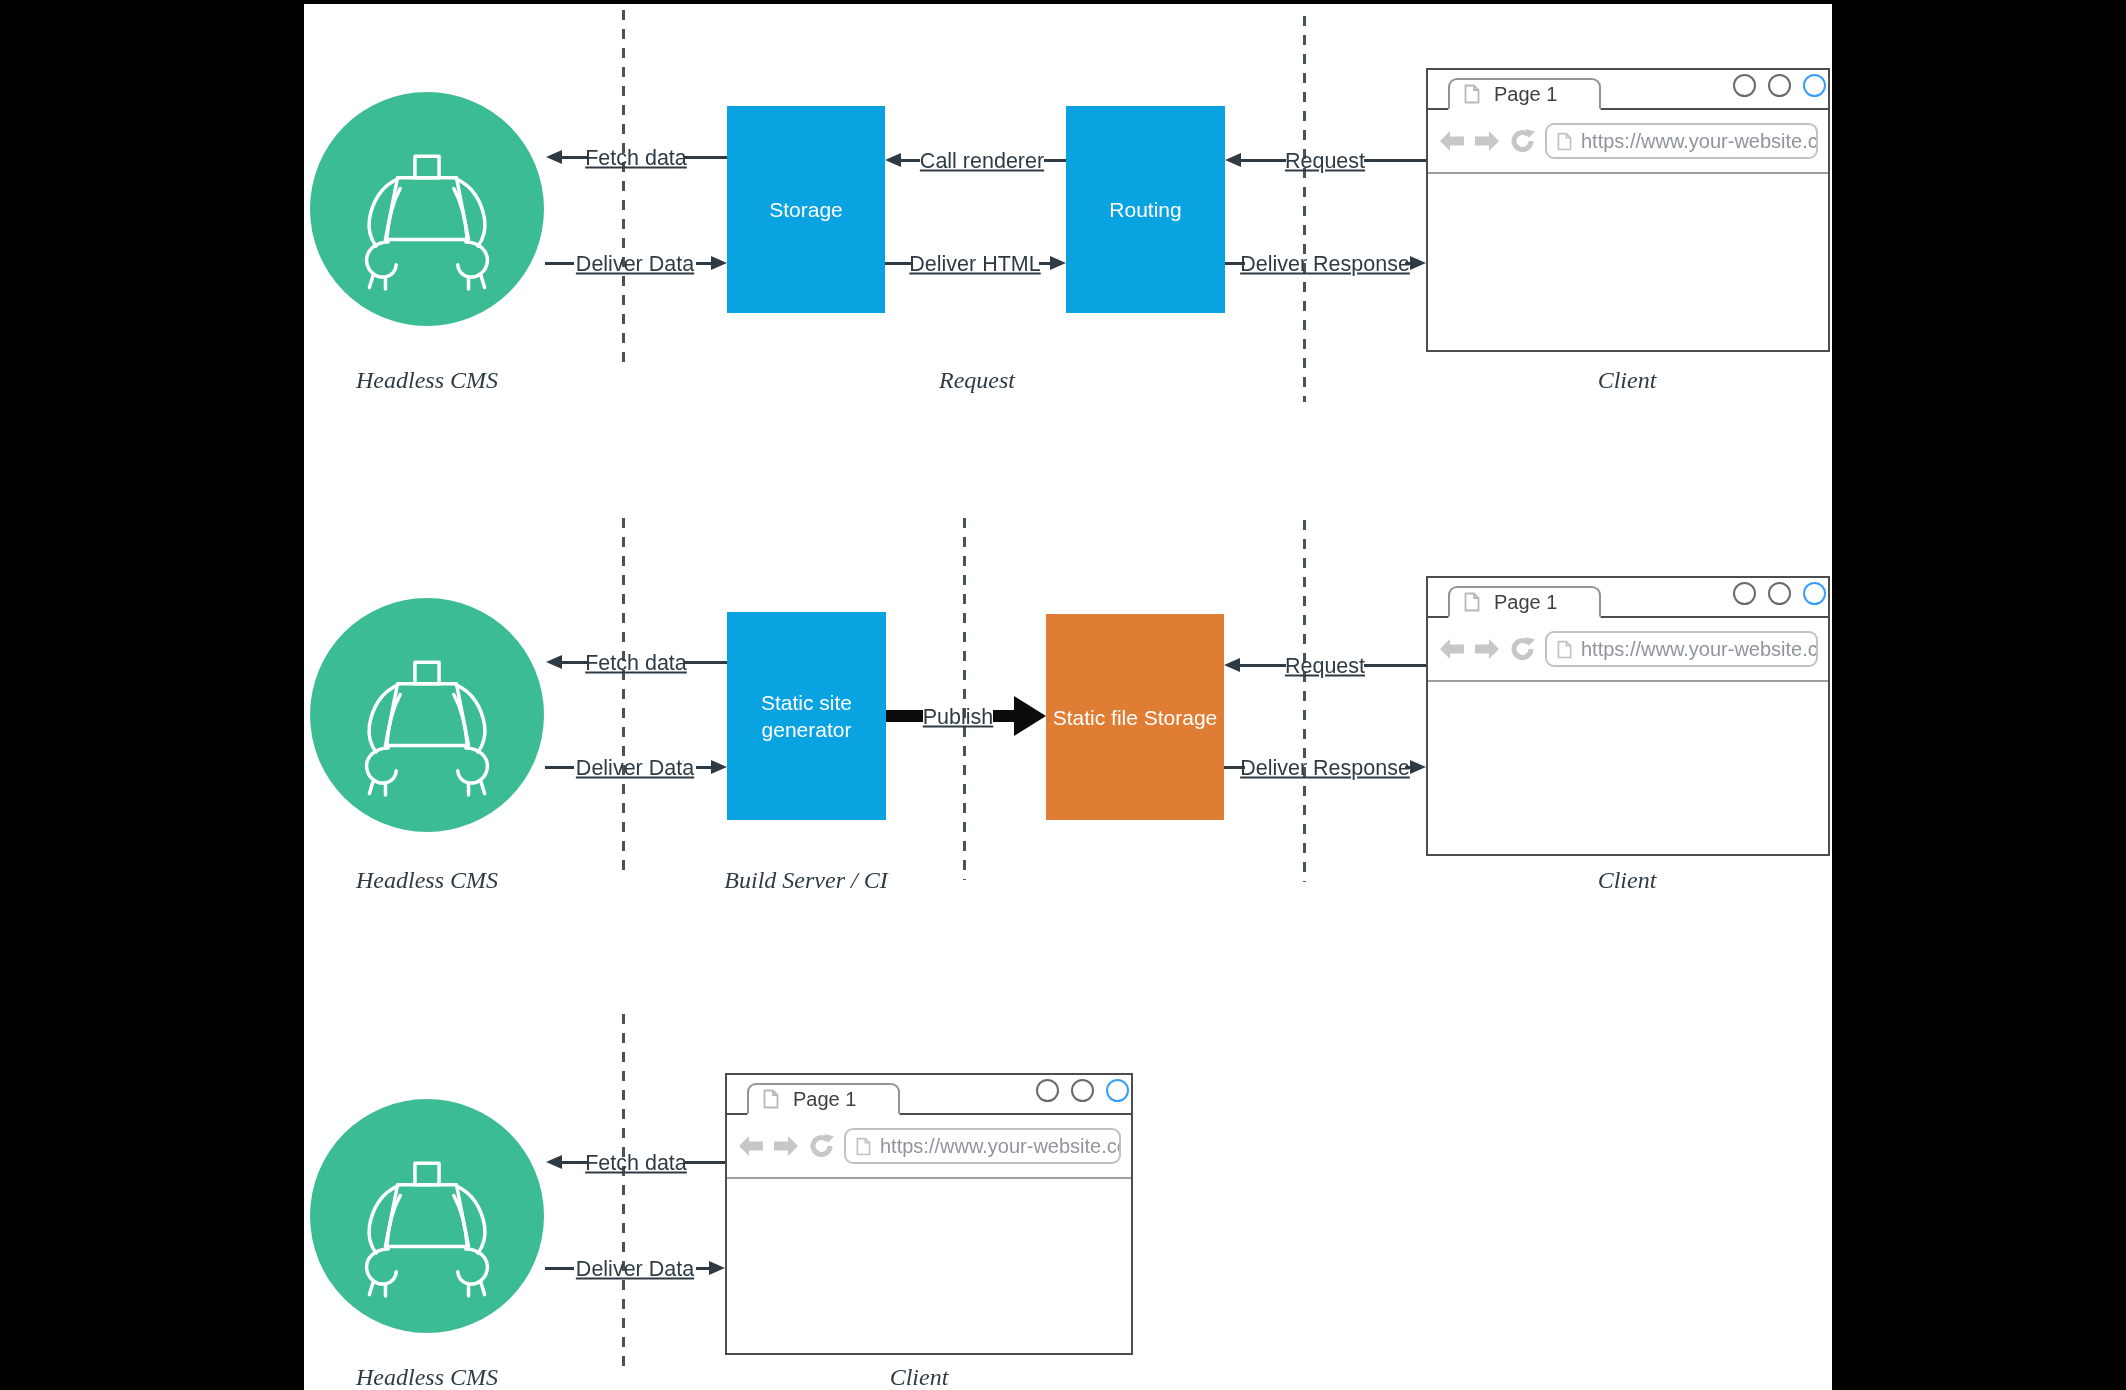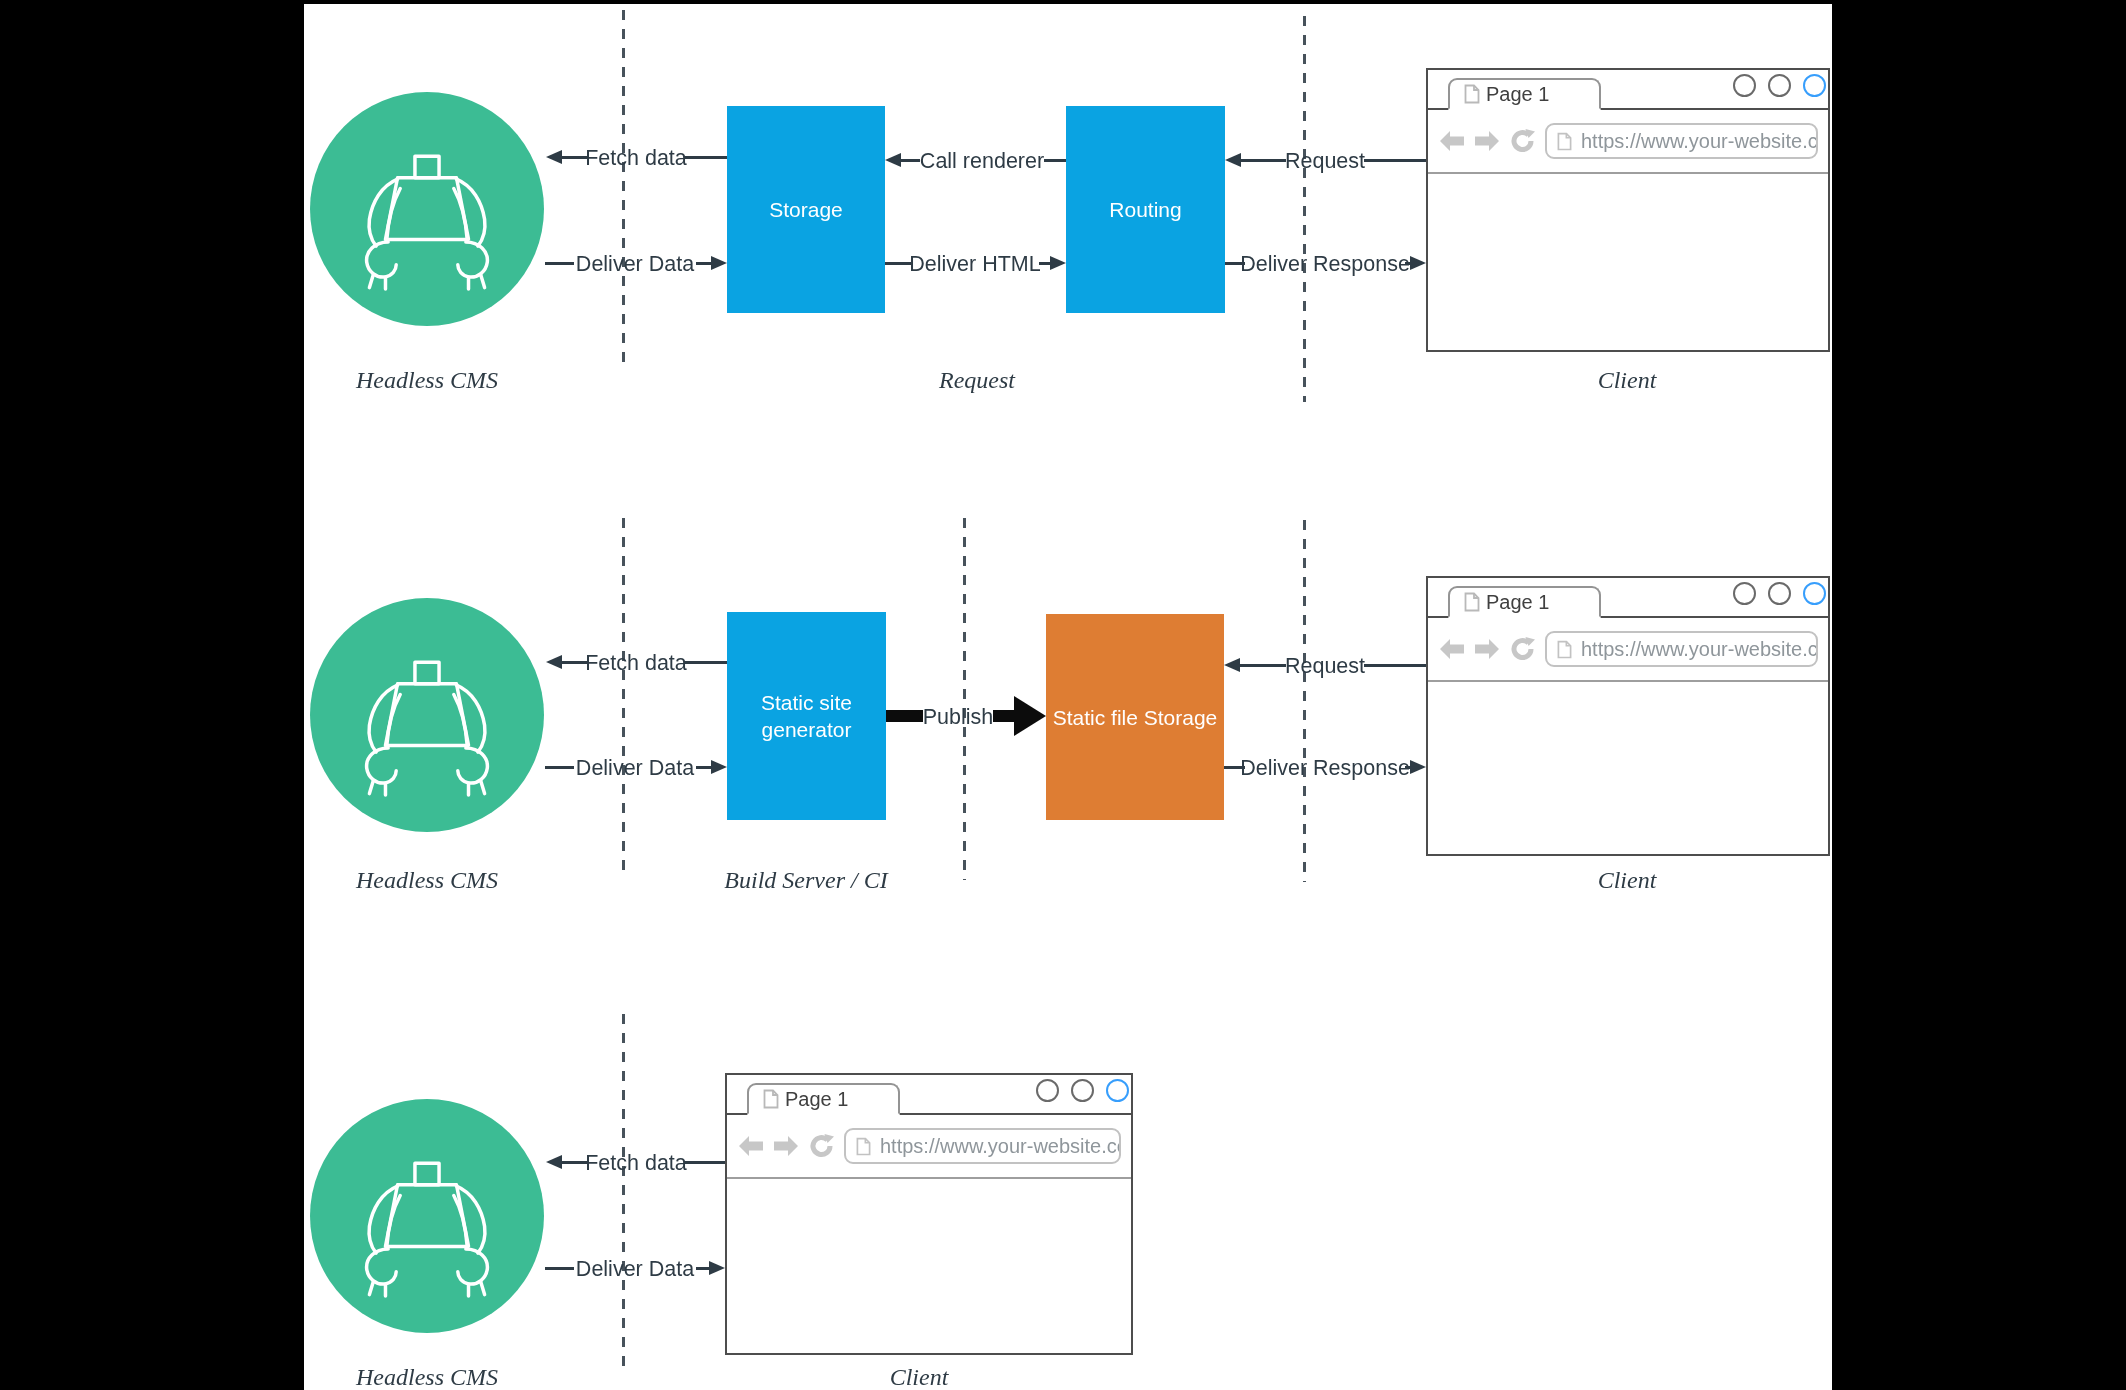--- a/index.html
+++ b/index.html
@@ -22,33 +22,33 @@
   .box{position:absolute;display:flex;flex-direction:column;align-items:center;justify-content:center;color:#fff;font-size:21px;line-height:27px;text-align:center;z-index:2;}
   .box.blue{background:var(--blue);}
   .box.orange{background:var(--orange);}
 
   .arrow{position:absolute;height:3px;z-index:2;}
   .seg{position:absolute;top:0;height:2.5px;background:var(--ink);}
   .head{position:absolute;width:0;height:0;border-top:7px solid transparent;border-bottom:7px solid transparent;top:-6px;}
   .head.l{left:0;border-right:16px solid var(--ink);}
   .head.r{right:0;border-left:16px solid var(--ink);}
 
-  .alabel{position:absolute;transform:translate(-50%,-50%);font-size:21.5px;color:var(--ink);white-space:nowrap;z-index:3;}
+  .alabel{position:absolute;transform:translate(-50%,-50%);font-size:21.5px;color:var(--ink);white-space:nowrap;z-index:3;text-decoration:underline;}
 
   .caption{position:absolute;transform:translateX(-50%);font-style:italic;font-size:24px;line-height:29px;color:var(--ink);white-space:nowrap;text-align:center;z-index:3;font-family:Liberation Serif, serif;}
   .caption.two{white-space:normal;width:260px;}
 
   .publish{position:absolute;left:886px;top:696px;width:160px;height:40px;z-index:2;}
   .publish .shaft1{position:absolute;left:0;top:14px;width:37px;height:12px;background:var(--publish_black);}
   .publish .shaft2{position:absolute;left:107px;top:14px;width:21px;height:12px;background:var(--publish_black);}
   .publish .phead{position:absolute;left:128px;top:0;width:0;height:0;border-top:20px solid transparent;border-bottom:20px solid transparent;border-left:32px solid var(--publish_black);}
 
   .browser{position:absolute;background:#fff;border:2.5px solid var(--browser_border);display:flex;flex-direction:column;z-index:2;}
   .tabbar{position:relative;height:40px;border-bottom:2px solid var(--browser_border);flex:none;}
-  .tab{position:absolute;left:20px;bottom:-2px;height:32px;min-width:153px;background:#fff;border:2px solid var(--tab_border);border-bottom:2px solid #fff;border-radius:9px 9px 0 0;display:flex;align-items:center;gap:6px;padding:0 14px;font-size:20px;color:var(--tab_text);}
+  .tab{position:absolute;left:20px;bottom:-2px;height:32px;min-width:153px;background:#fff;border:2px solid var(--tab_border);border-bottom:2px solid #fff;border-radius:9px 9px 0 0;display:flex;align-items:center;gap:14px;padding:0 14px;font-size:20px;color:var(--tab_text);}
   .circles{position:absolute;right:2px;top:4px;display:flex;gap:12px;}
   .circ{width:23px;height:23px;border-radius:50%;border:2.5px solid var(--circle_gray);background:#fff;}
   .circ.blue{border-color:var(--circle_blue);}
   .navbar{height:64px;border-bottom:2px solid var(--browser_line);display:flex;align-items:center;padding:0 10px;gap:9px;flex:none;}
   .navbar svg{flex:none;}
   .urlbar{flex:1;height:36px;border:2px solid #c2c2c2;border-radius:9px;display:flex;align-items:center;gap:9px;padding:0 10px;color:var(--url_text);font-size:20px;white-space:nowrap;overflow:hidden;}
   .bcontent{flex:1;background:#fff;}
 </style>
 </head>
 <body>

